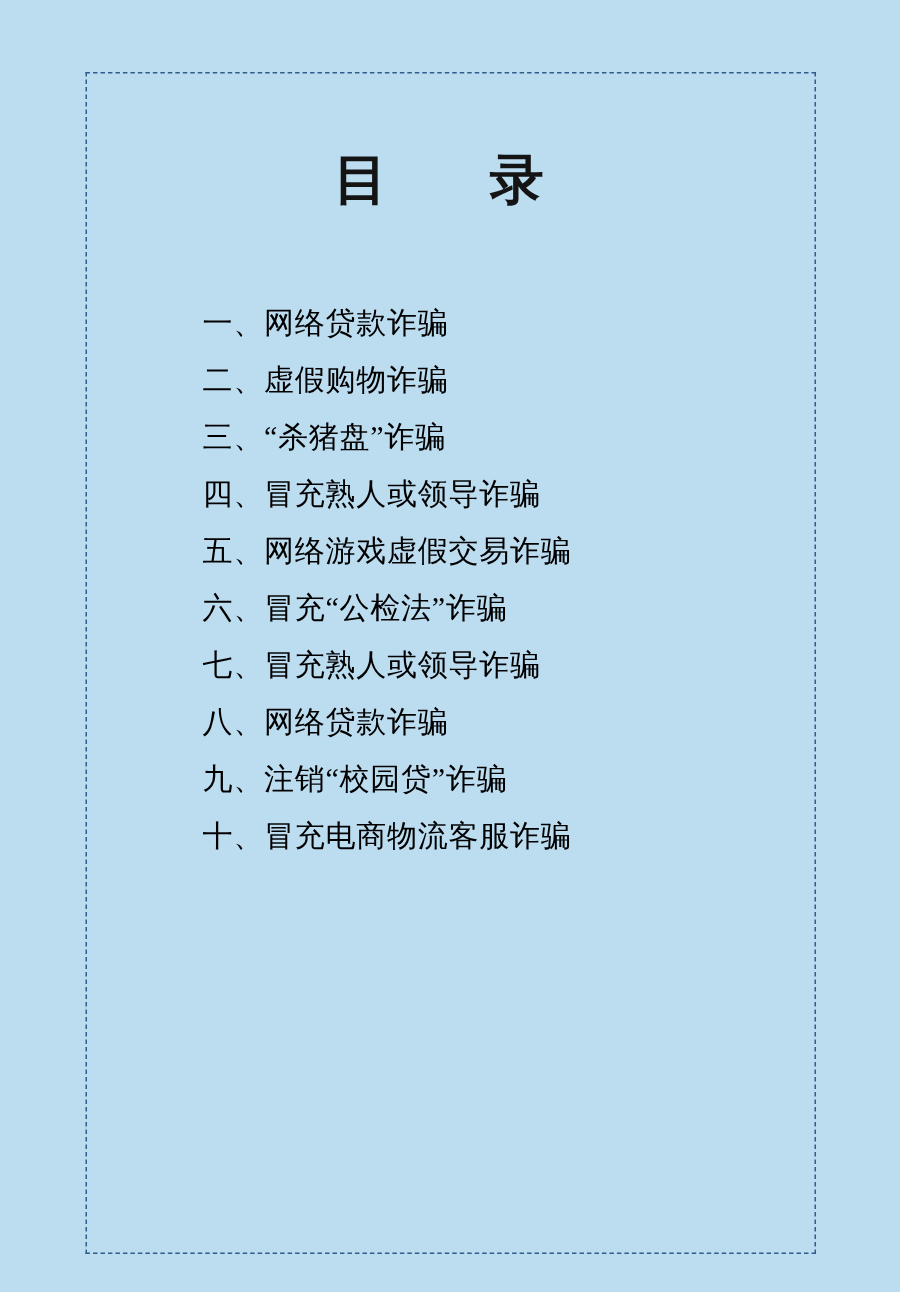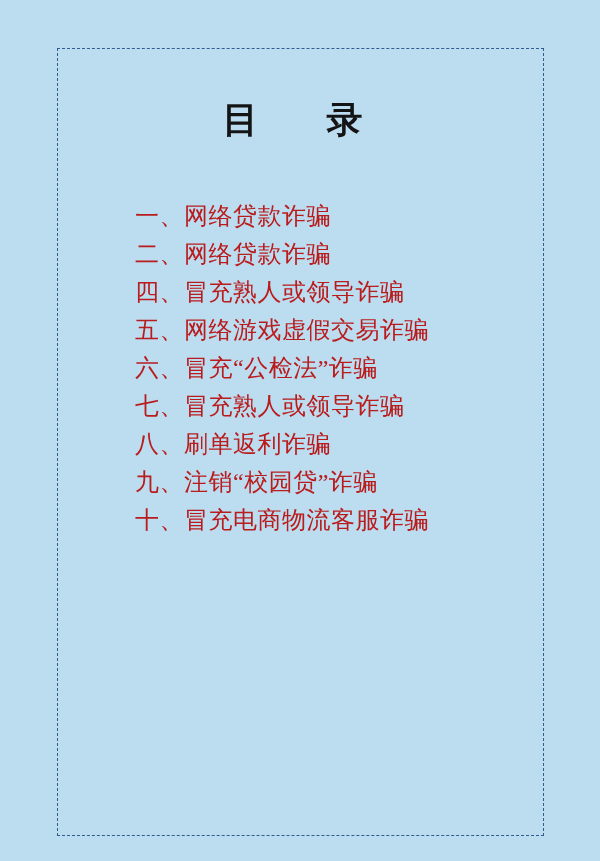--- a/index.html
+++ b/index.html
@@ -47,41 +47,42 @@
     color: #141414;
     font-family: "Liberation Serif", serif;
   }
   .toc-list {
     margin: 0;
     padding: 0;
     list-style: none;
     margin-top: 52px;
   }
   .toc-item {
-    font-size: 24px;
-    color: #b91c1c;
+    font-size: 20px;
+    color: #000000;
     line-height: 38px;
     padding-left: 78px;
     letter-spacing: 0.5px;
     white-space: nowrap;
     font-family: "Liberation Serif", serif;
   }
 </style>
 </head>
 <body>
 
 <div class="page">
   <div class="dashed-frame"></div>
   <div class="content">
     <h1 class="toc-title">目　录</h1>
     <ul class="toc-list">
       <li class="toc-item">一、网络贷款诈骗</li>
-      <li class="toc-item">二、网络贷款诈骗</li>
+      <li class="toc-item">二、虚假购物诈骗</li>
+      <li class="toc-item">三、“杀猪盘”诈骗</li>
       <li class="toc-item">四、冒充熟人或领导诈骗</li>
       <li class="toc-item">五、网络游戏虚假交易诈骗</li>
       <li class="toc-item">六、冒充“公检法”诈骗</li>
       <li class="toc-item">七、冒充熟人或领导诈骗</li>
-      <li class="toc-item">八、刷单返利诈骗</li>
+      <li class="toc-item">八、网络贷款诈骗</li>
       <li class="toc-item">九、注销“校园贷”诈骗</li>
       <li class="toc-item">十、冒充电商物流客服诈骗</li>
     </ul>
   </div>
 </div>
 
 </body></html>

